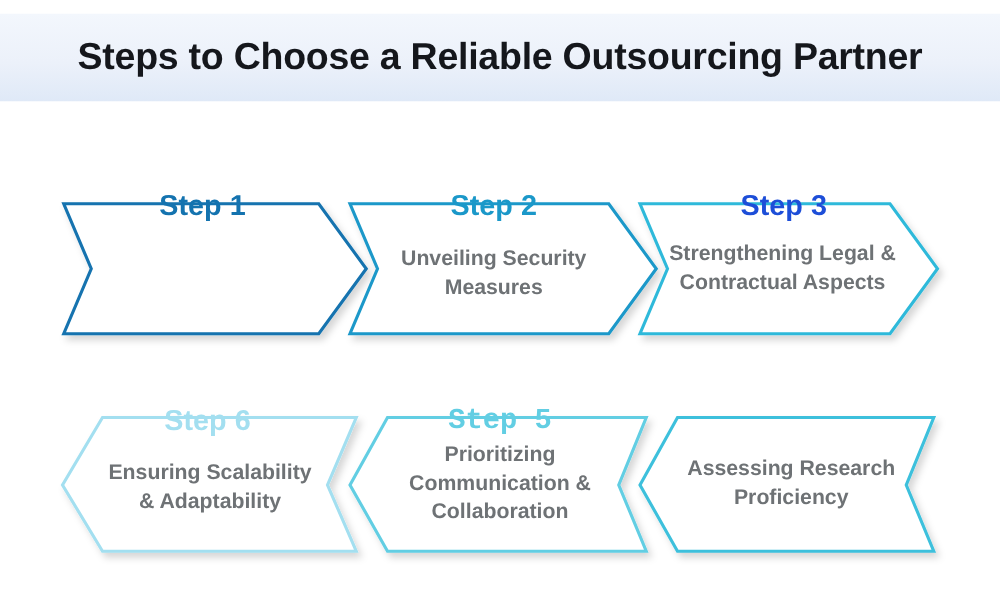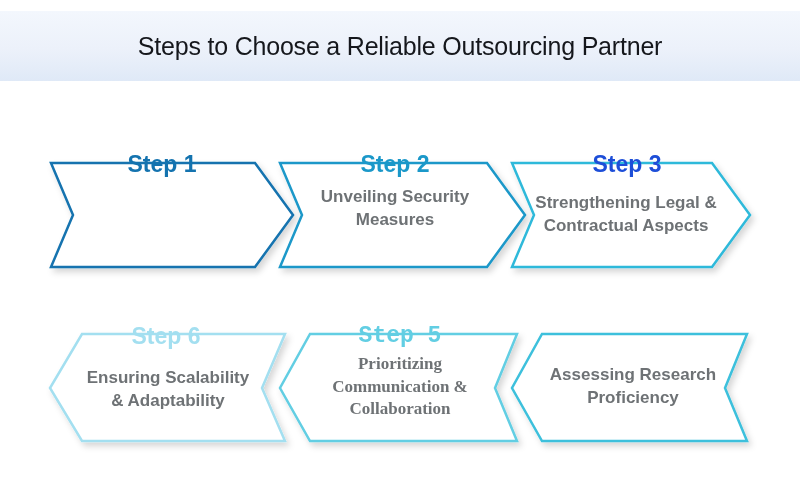--- a/index.html
+++ b/index.html
@@ -20,22 +20,22 @@
     left: 0;
     top: 11px;
     width: 800px;
     height: 70px;
     background: linear-gradient(180deg, #f3f7fd 0%, #ecf1fa 55%, #dfe9f7 100%);
     display: flex;
     align-items: center;
     justify-content: center;
   }
   .page-title {
-    font-size: 25px;
-    font-weight: 400;
+    font-size: 30px;
+    font-weight: 700;
     color: #15171c;
     letter-spacing: -0.2px;
     white-space: nowrap;
   }
   .diagram-svg {
     position: absolute;
     left: 0;
     top: 0;
     width: 800px;
     height: 487px;
@@ -89,29 +89,29 @@
 
     <polygon filter="url(#shadow)" points="82,334 285,334 262,388 285,441 82,441 50,388" stroke="#a3dff0"></polygon>
     <polygon filter="url(#shadow)" points="310,334 517,334 495,388 517,441 310,441 280,388" stroke="#62cee3"></polygon>
     <polygon filter="url(#shadow)" points="542,334 747,334 725,388 747,441 542,441 512,388" stroke="#3cc0dc"></polygon>
   </svg>
 
   <div class="step-label" style="left: 62px; top: 131px; width: 200px; color: rgb(20, 115, 175);">Step 1</div>
   <div class="step-label" style="left: 295px; top: 131px; width: 200px; color: rgb(27, 152, 201);">Step 2</div>
   <div class="step-label" style="left: 527px; top: 131px; width: 200px; color: #1d4ed8;">Step 3</div>
 
-  <div class="step-text" style="left:296px; top:166px; width:198px; height:86px;">Unveiling Security
+  <div class="step-text" style="left:296px; top:176px; width:198px; height:86px;">Unveiling Security
 Measures</div>
   <div class="step-text" style="left:528px; top:166px; width:196px; height:98px;">Strengthening Legal &amp;
 Contractual Aspects</div>
 
   <div class="step-label" style="left: 66px; top: 303px; width: 200px; color: rgb(163, 223, 240);">Step 6</div>
   <div class="step-label" style="left: 300px; top: 303px; width: 200px; color: rgb(98, 206, 227); font-family: Liberation Mono, monospace;">Step 5</div>
 
   <div class="step-text" style="left:70px; top:340px; width:196px; height:100px;">Ensuring Scalability
 &amp; Adaptability</div>
-  <div class="step-text" style="left:302px; top:337px; width:196px; height:100px;font-family:Liberation Serif, serif;">Prioritizing
+  <div class="step-text" style="left:302px; top:337px; width:196px; height:100px;">Prioritizing
 Communication &amp;
 Collaboration</div>
   <div class="step-text" style="left:535px; top:337px; width:196px; height:100px;">Assessing Research
 Proficiency</div>
 
 </div>
 
 </body></html>

